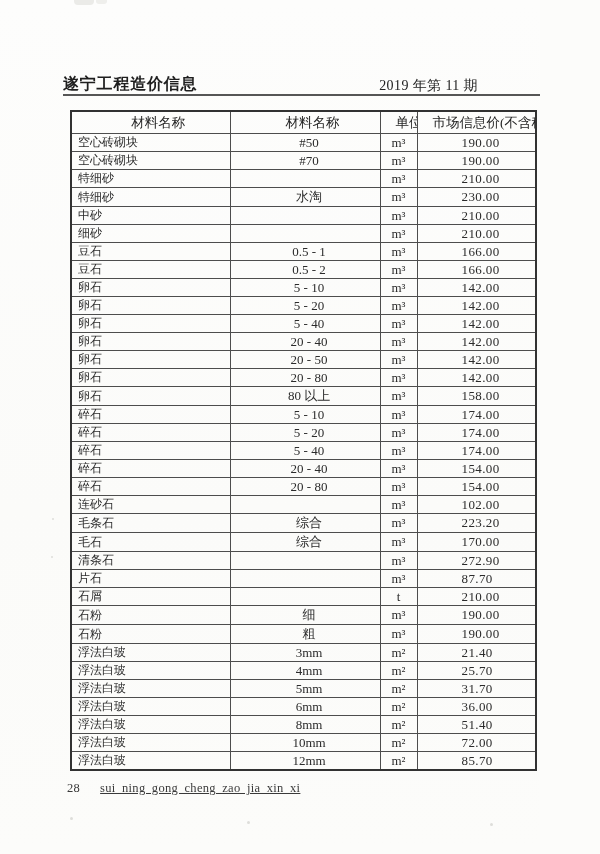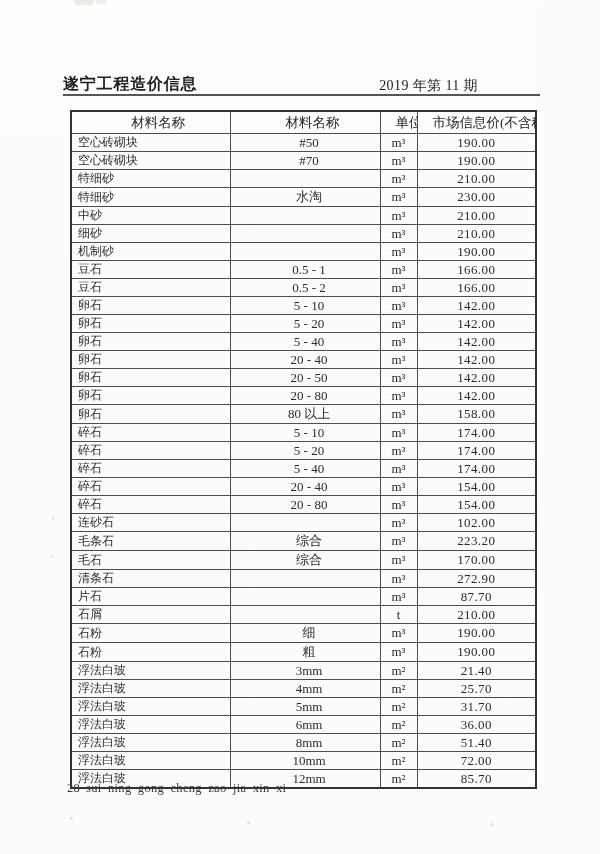--- a/index.html
+++ b/index.html
@@ -57,29 +57,29 @@
     padding-left: 15px;
   }
   .price-table td {
     height: 16.7px;
     font-size: 13px;
     color: #2b2b2b;
   }
   .price-table td.c0 { text-align: left; padding-left: 6px;  font-size: 12px; }
   .price-table td.c1 { text-align: center; padding-left: 8px; }
   .price-table td.c2 { text-align: center; }
-  .price-table td.c3 { text-align: center; letter-spacing: 0.4px; }
+  .price-table td.c3 { text-align: left; letter-spacing: 0.4px; padding-left: 44px; }
 
   
   .page-footer {
     position: absolute; left: 67px; top: 781px;
     font-size: 12.5px; color: #3a3a3a;
     letter-spacing: 0.3px;
   }
-  .page-footer .pinyin { margin-left: 6px; word-spacing: 3px; }
+  .page-footer .pinyin { margin-left: 20px; word-spacing: 3px; text-decoration: underline; }
 
   
   .artifact { position: absolute; pointer-events: none; }
   .smudge-1 { left: 74px; top: 0; width: 20px; height: 5px; background: #ebebe8; border-radius: 0 0 4px 4px; }
   .smudge-2 { left: 96px; top: 0; width: 11px; height: 4px; background: #efefec; border-radius: 0 0 3px 3px; }
   .c-mark  { left: 583px; top: 77px; width: 7px; height: 8px;
              border: 1.5px solid #dcdcd8; border-right-color: transparent; border-radius: 50%; }
   .speck   { width: 3px; height: 3px; border-radius: 50%; background: #dededa; }
   .speck-1 { left: 70px;  top: 817px; }
   .speck-2 { left: 247px; top: 821px; }
@@ -151,26 +151,20 @@
           <td class="c2">m³</td>
           <td class="c3">210.00</td>
         </tr>
         <tr>
           <td class="c0">细砂</td>
           <td class="c1"></td>
           <td class="c2">m³</td>
           <td class="c3">210.00</td>
         </tr>
         <tr>
-          <td class="c0">机制砂</td>
-          <td class="c1"></td>
-          <td class="c2">m³</td>
-          <td class="c3">190.00</td>
-        </tr>
-        <tr>
           <td class="c0">豆石</td>
           <td class="c1">0.5 - 1</td>
           <td class="c2">m³</td>
           <td class="c3">166.00</td>
         </tr>
         <tr>
           <td class="c0">豆石</td>
           <td class="c1">0.5 - 2</td>
           <td class="c2">m³</td>
           <td class="c3">166.00</td>

